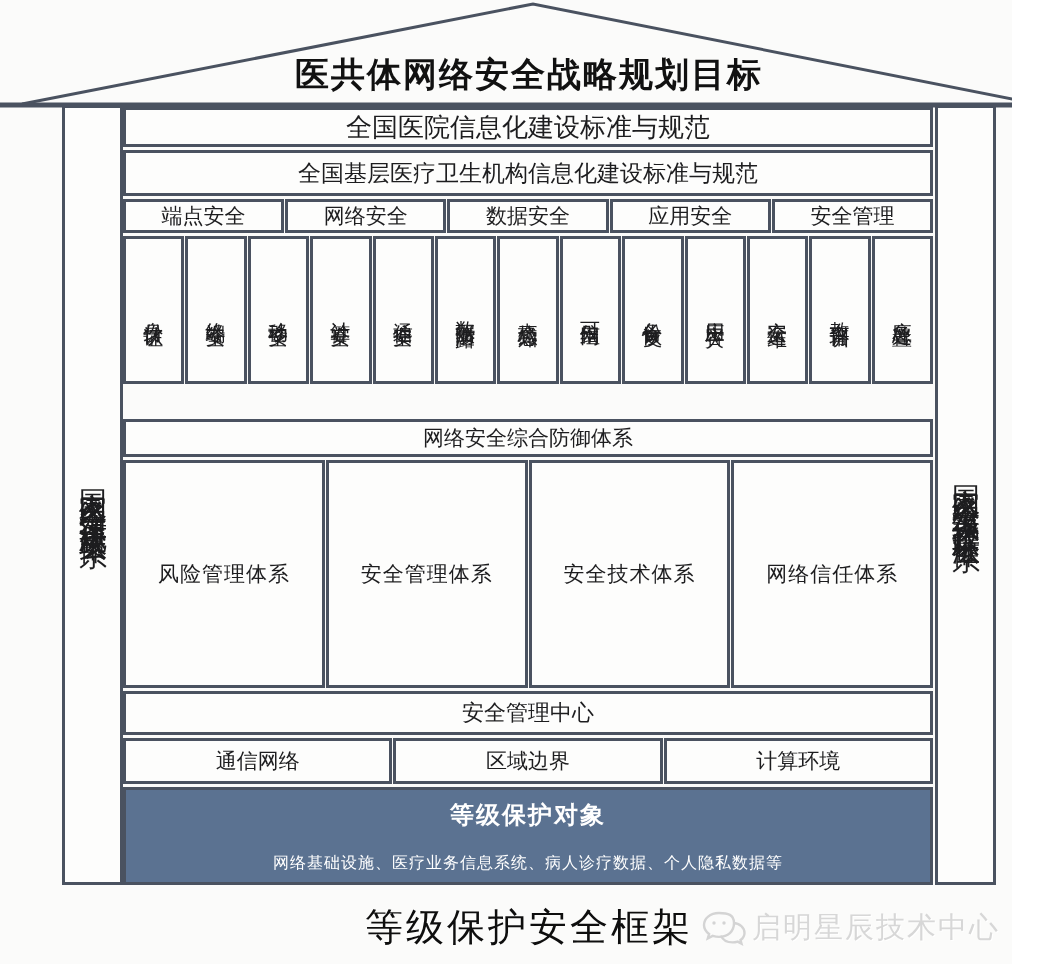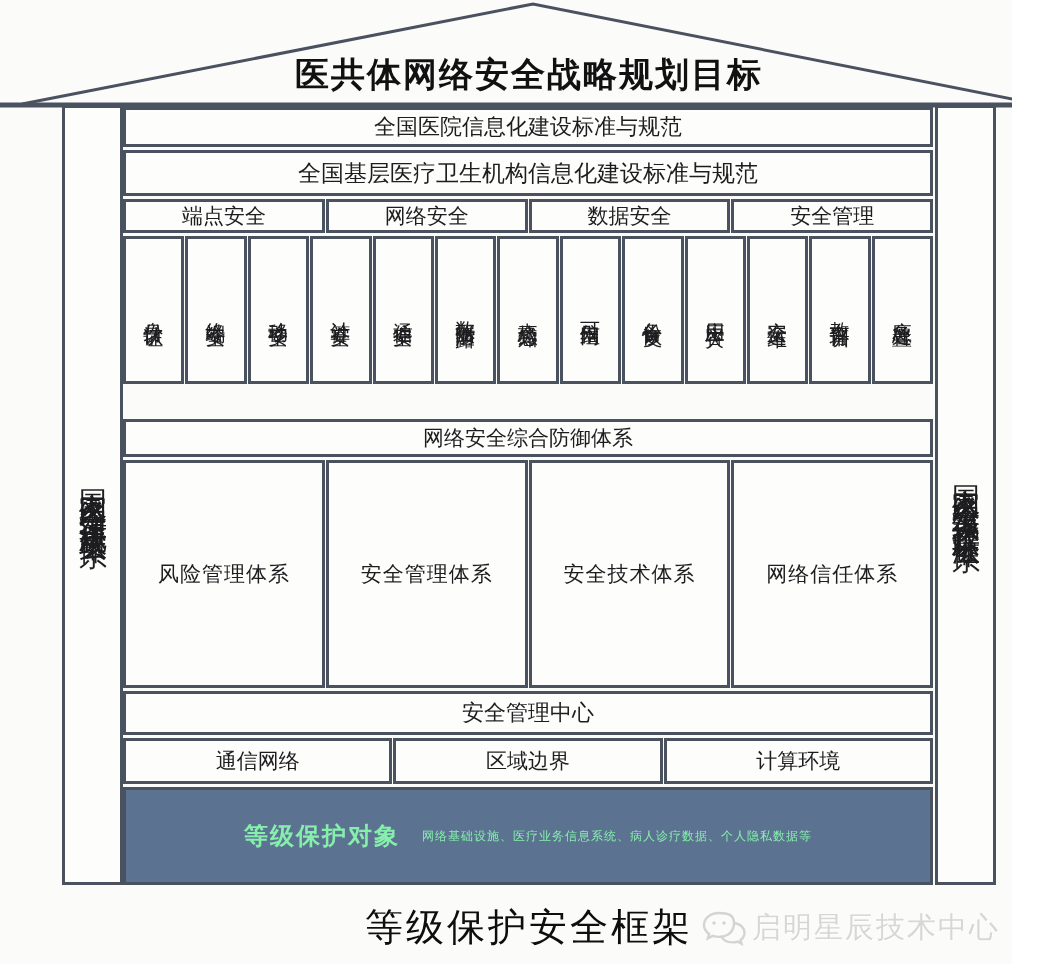--- a/index.html
+++ b/index.html
@@ -56,43 +56,43 @@
   }
   .cell{
     border:3px solid var(--line);
     background:#fdfdfc;
     display:flex;align-items:center;justify-content:center;
     text-align:center;
   }
   .hrow{display:flex;gap:1px;}
   .hrow .cell{flex:1;}
 
-  .r-std1{height:40px;font-size:22px;}
+  .r-std1{height:40px;font-size:26px;}
   .r-std2{height:46px;font-size:23px;}
   .r-cat{height:34px;}
   .r-cat .cell{font-size:21px;}
   .r-ctl{height:148px;}
   .r-ctl .cell{font-size:20px;padding:4px 0;}
   .r-ctl .vtext{letter-spacing:2px;font-size:20px;}
   .r-def{height:38px;font-size:21px;margin-top:32px;}
   .r-sys{height:228px;}
   .r-sys .cell{font-size:21px;letter-spacing:1px;}
   .r-mgc{height:44px;font-size:22px;}
   .r-env{height:46px;}
   .r-env .cell{font-size:21px;}
   .r-obj{
     flex:1;
     border:3px solid var(--line);
     background:var(--fill);
-    color:#86efac;
-    display:flex;flex-direction:row;align-items:center;justify-content:center;
+    color:#ffffff;
+    display:flex;flex-direction:column;align-items:center;justify-content:center;
     gap:22px;
   }
   .obj-title{font-size:24px;font-weight:bold;letter-spacing:2px;}
-  .obj-items{font-size:12px;letter-spacing:1px;}
+  .obj-items{font-size:16px;letter-spacing:1px;}
 
   
   .caption{
     position:absolute;left:0;top:902px;width:1058px;
     text-align:center;
     font-size:38px;font-weight:normal;letter-spacing:3px;
     color:#0e0e0e;
   }
   .watermark{
     position:absolute;right:12px;top:908px;
@@ -124,20 +124,21 @@
 
   <div class="house-body">
 
     <div class="cell r-std1">全国医院信息化建设标准与规范</div>
     <div class="cell r-std2">全国基层医疗卫生机构信息化建设标准与规范</div>
 
     <div class="hrow r-cat">
       <div class="cell">端点安全</div>
       <div class="cell">网络安全</div>
       <div class="cell">数据安全</div>
+      <div class="cell">应用安全</div>
       <div class="cell">安全管理</div>
     </div>
 
     <div class="hrow r-ctl">
       <div class="cell">
           <span class="vtext">身份认证</span>
         </div>
       <div class="cell">
           <span class="vtext">终端安全</span>
         </div>

